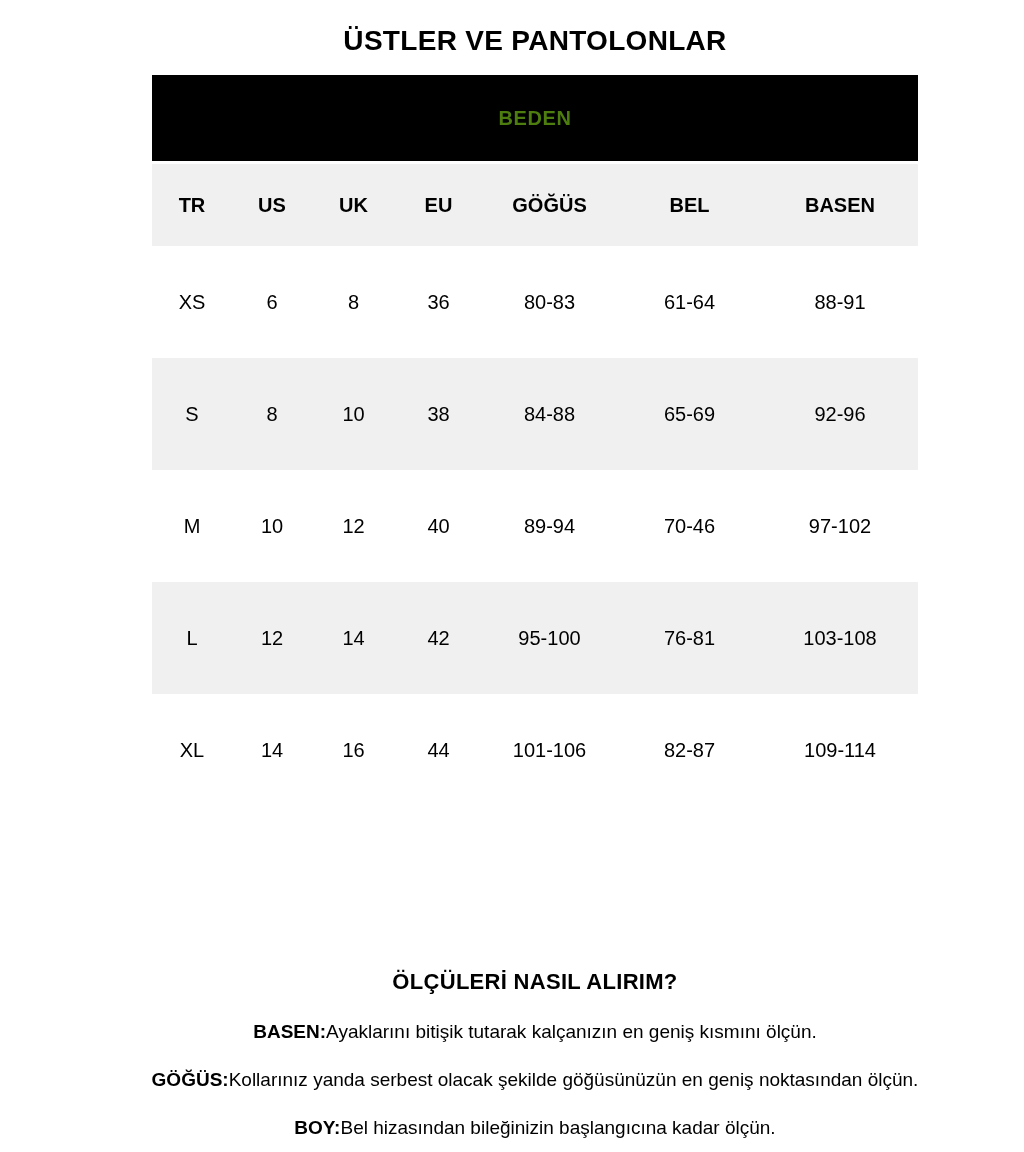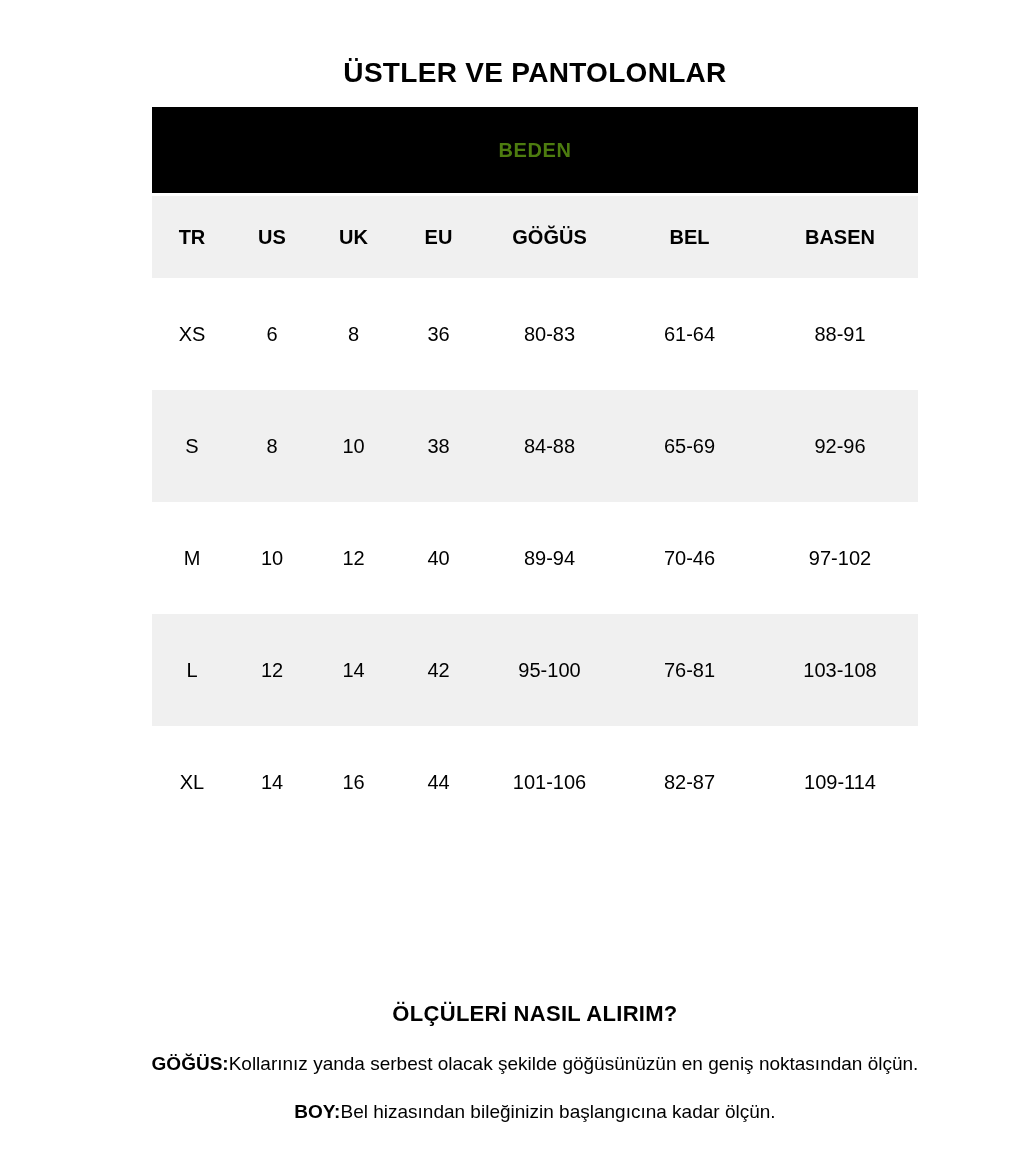--- a/index.html
+++ b/index.html
@@ -13,21 +13,21 @@
   body {
     width: 1024px;
     height: 1152px;
     overflow: hidden;
   }
   .content {
     width: 978px;
     margin-left: 46px;
   }
   .title {
-    margin: 55px 0 0 0;
+    margin: 23px 0 0 0;
     text-align: center;
     font-size: 28px;
     font-weight: 700;
     letter-spacing: 0.3px;
     line-height: 36px;
   }
   .table-wrap {
     width: 766px;
     margin: 16px auto 0 auto;
   }
@@ -156,17 +156,18 @@
           <td>101-106</td>
           <td>82-87</td>
           <td>109-114</td>
         </tr>
       </tbody>
     </table>
   </div>
 
   <div class="guide">
     <h2 class="guide-heading">ÖLÇÜLERİ NASIL ALIRIM?</h2>
+    <p class="guide-item"><span class="guide-label">BASEN:</span><span>Ayaklarını bitişik tutarak kalçanızın en geniş kısmını ölçün.</span></p>
     <p class="guide-item"><span class="guide-label">GÖĞÜS:</span><span>Kollarınız yanda serbest olacak şekilde göğüsünüzün en geniş noktasından ölçün.</span></p>
     <p class="guide-item"><span class="guide-label">BOY:</span><span>Bel hizasından bileğinizin başlangıcına kadar ölçün.</span></p>
   </div>
 
 </div>
 
 </body></html>

